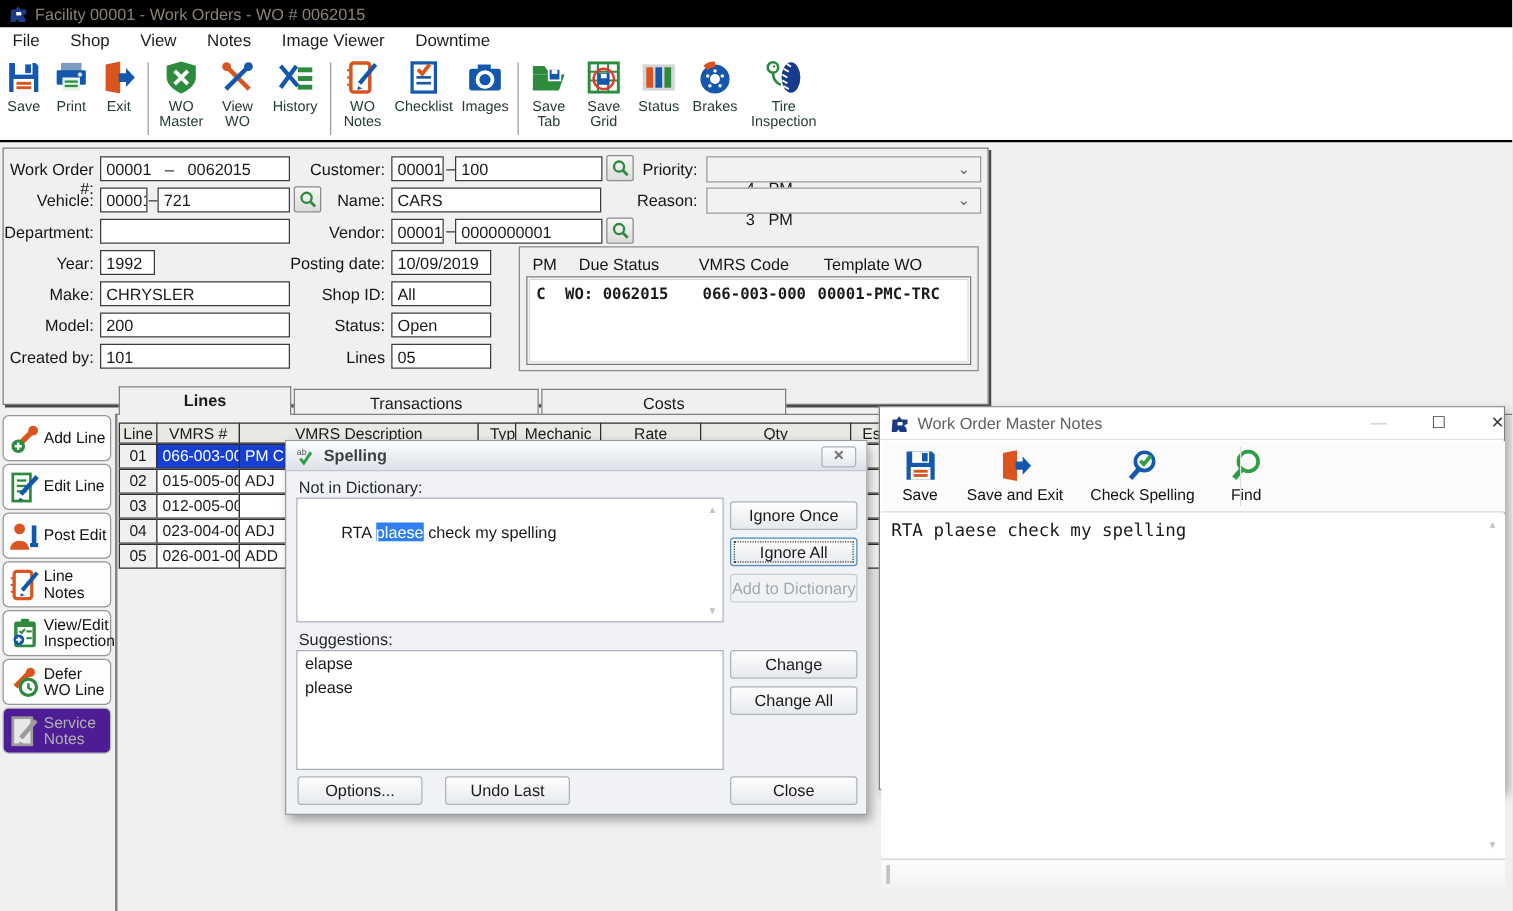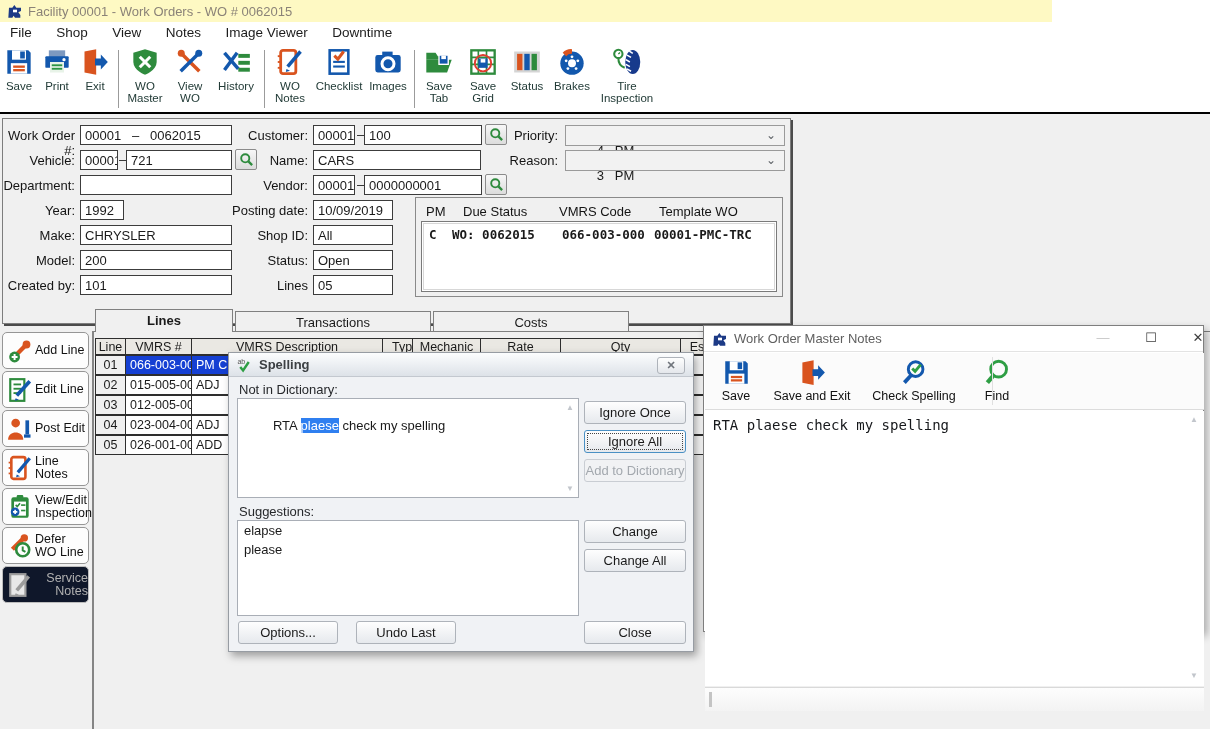--- a/index.html
+++ b/index.html
@@ -4,21 +4,21 @@
 <style>
   * { margin:0; padding:0; box-sizing:border-box; }
   html,body { background:#d9d9d9; }
   #screen {
     position:relative; width:1210px; height:729px; overflow:hidden;
     background:#ffffff; font-family:"Liberation Sans", sans-serif; color:#1a1a1a;
   }
   .abs { position:absolute; }
 
   
-  #titlebar { left:0; top:0; width:1052px; height:22px; background:#fef9c3; }
+  #titlebar { left:0; top:0; width:1210px; height:22px; background:#000000; }
   #title-text { left:28px; top:4px; font-size:13px; color:#8b8378; }
   #menubar { left:0; top:22px; width:1210px; height:23px; background:#fff; }
   .menu-item { display:inline-block; padding:3px 10px 0 10px; font-size:13.5px; color:#1c1c1c; cursor:default; }
 
   
   #toolbar { left:0; top:46px; width:1210px; height:66px; background:#fff; }
   .tbtn { position:absolute; top:0; height:64px; display:flex; flex-direction:column; align-items:center; text-align:center; }
   .tbtn .ticon { height:32px; display:flex; align-items:center; justify-content:center; }
   .tbtn .tlabel { font-size:11.5px; line-height:12px; color:#223b37; margin-top:2px; }
   .tsep { position:absolute; top:4px; width:1px; height:58px; background:#9b9b9b; }
@@ -51,21 +51,21 @@
          text-align:center; font-size:13px; padding-top:3px; }
   .tab.active { font-weight:bold; z-index:2; background:#f0f0f0; }
   #tabpage-topline { left:93px; top:1px; width:1117px; height:1px; background:#808080; }
   #sidebar-divider { left:92px; top:1px; width:2px; height:398px; background:#858585; }
 
   
   .sbtn { position:absolute; left:2px; width:87px; height:37px; background:#fdfdfd;
           border:1px solid #969696; border-radius:5px; display:flex; align-items:center; }
   .sbtn .sicon { width:30px; display:flex; justify-content:center; flex:none; margin-left:2px; }
   .sbtn .slabel { font-size:12.5px; line-height:13px; color:#111; }
-  .sbtn.disabled { background:#0f172a; border-color:#bdbdbd;text-align:right; }
+  .sbtn.disabled { background:#4c1d95; border-color:#bdbdbd; }
   .sbtn.disabled .slabel { color:#b0b0b0; }
 
   
   #grid { left:95px; top:8px; }
   .gh { position:absolute; top:0; height:17px; background:#eae8e3; border:1px solid #2e2e2e;
         font-size:12.5px; text-align:center; padding-top:1px; }
   .gc { position:absolute; height:20px; background:#fff; border:1px solid #2e2e2e;
         font-size:12.5px; padding:2px 0 0 4px; white-space:pre; overflow:hidden; }
   .gc.linecell { background:#f0f0f0; text-align:center; padding-left:0; }
   .gc.sel { background:#1540d3; color:#fff; }

